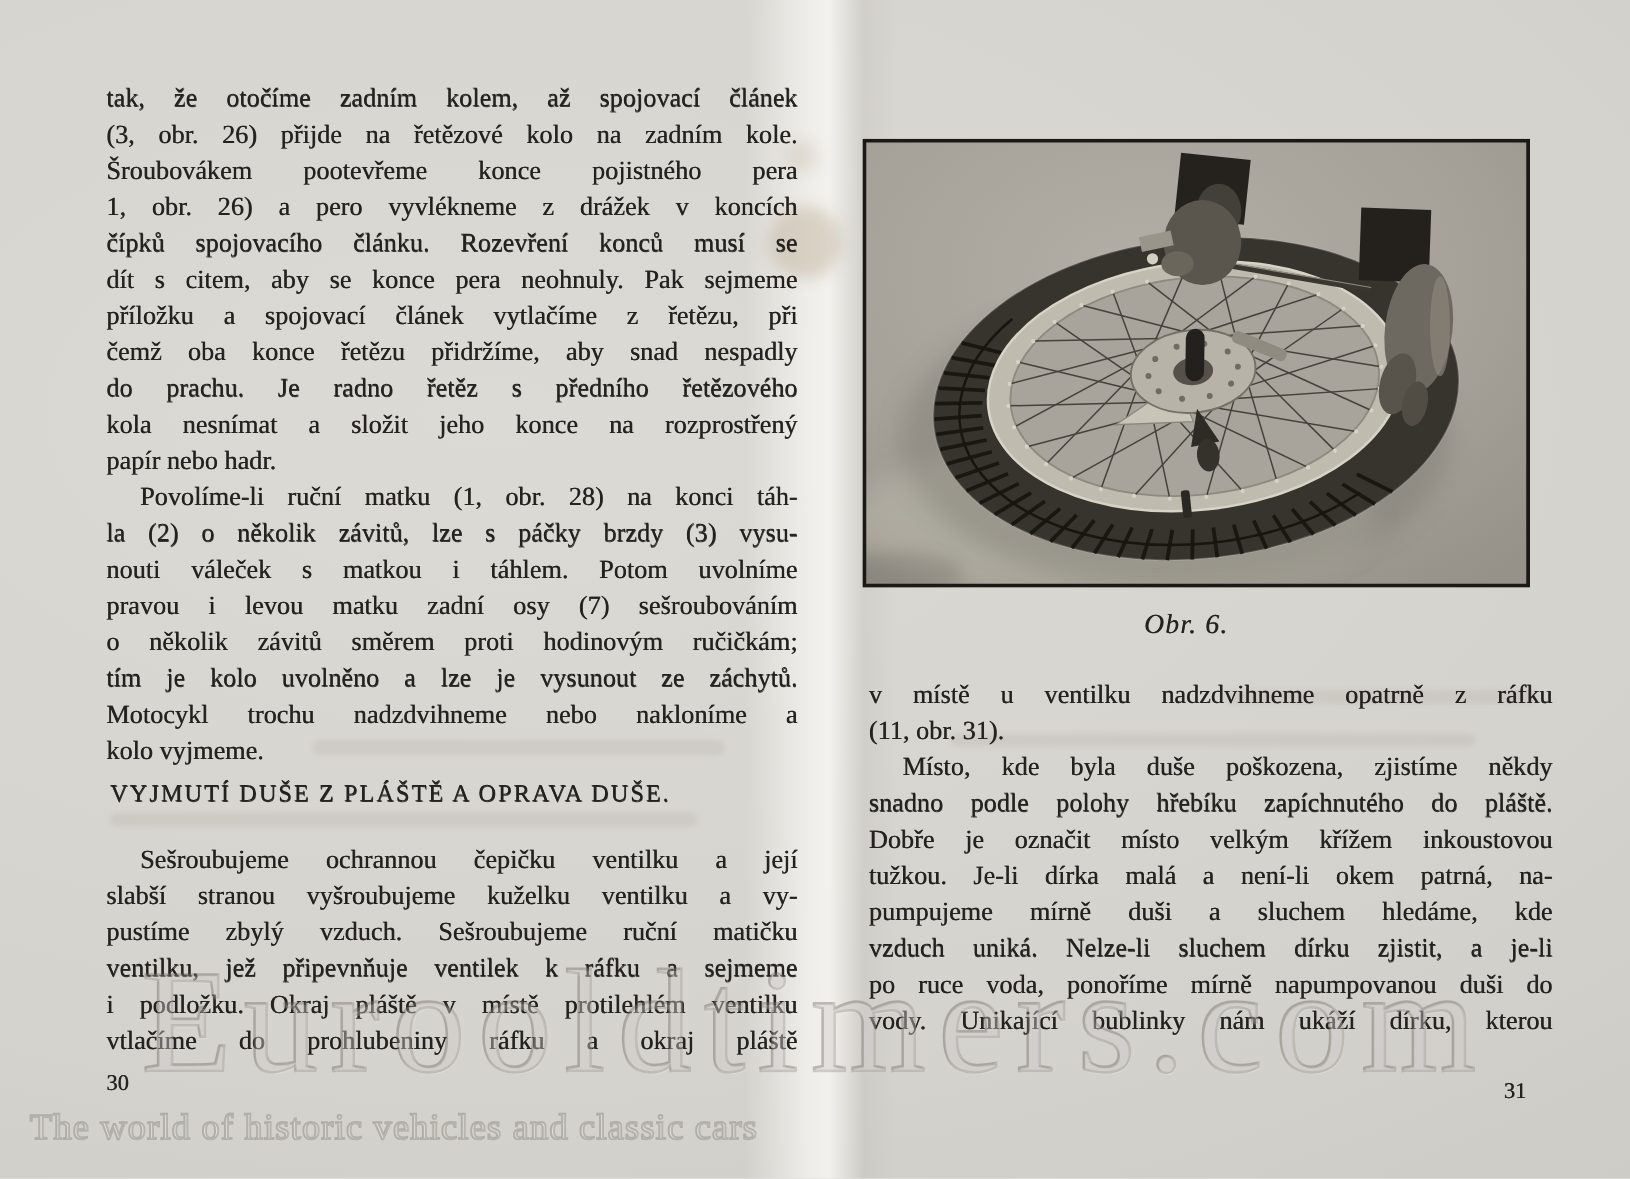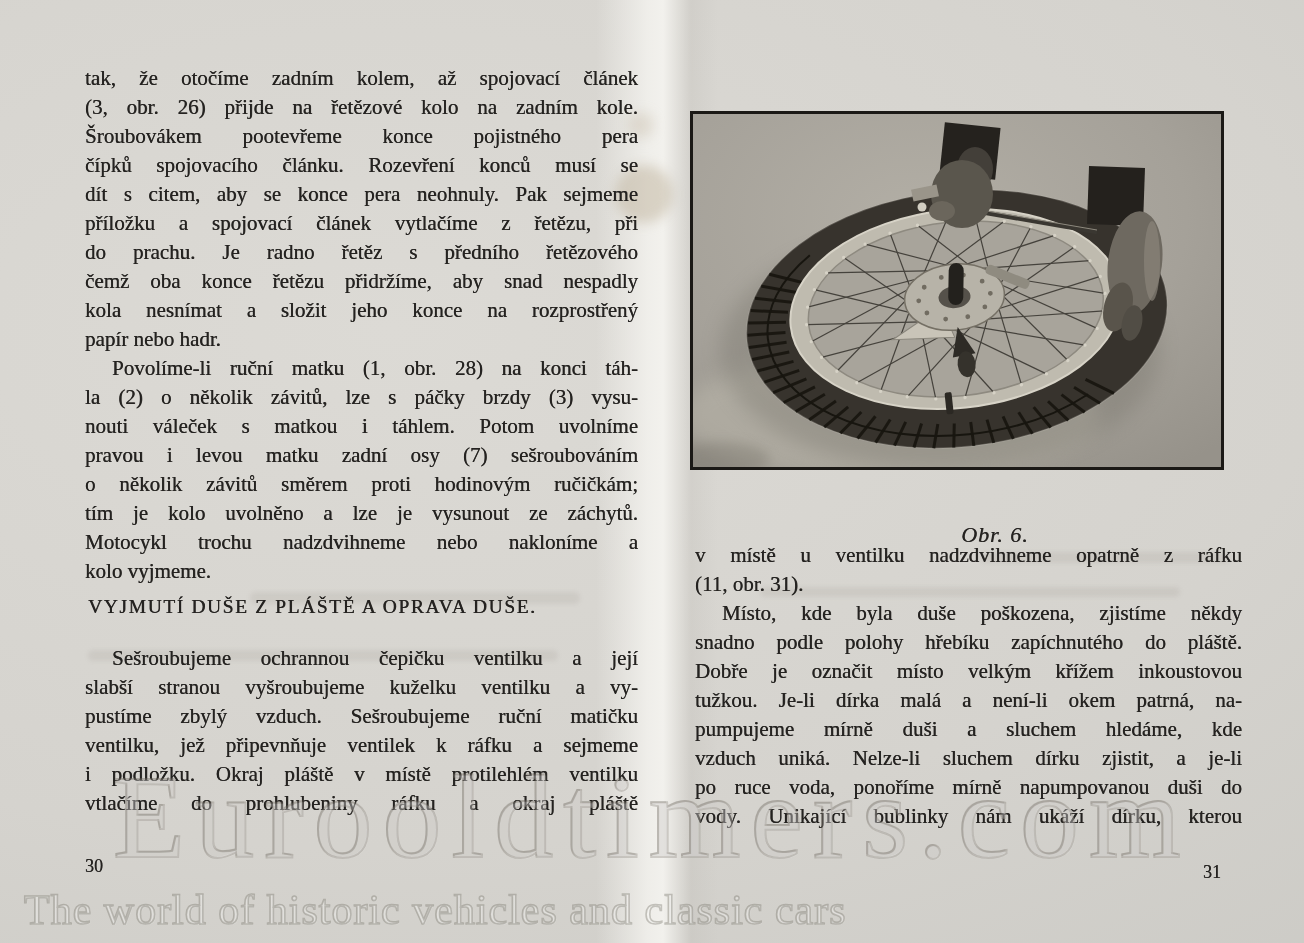--- a/index.html
+++ b/index.html
@@ -32,36 +32,36 @@
     font-size:19.5px;font-weight:400;letter-spacing:1.6px;white-space:nowrap;
     margin:8px 0 24px 3px;line-height:26px;
     text-shadow:0.4px 0.25px 0 rgba(32,30,27,0.9);
   }
   .pagenum{z-index:3;font-size:18px;text-shadow:0.35px 0.2px 0 rgba(32,30,27,0.85);}
   #pagenum-left{left:85px;top:856px;}
   #pagenum-right{left:1190px;top:862px;width:44px;text-align:center;}
 
   
   #figure-frame{left:690px;top:111px;width:534px;height:359px;z-index:3;}
-  #figure-caption{left:728px;top:486px;width:534px;text-align:center;z-index:3;
+  #figure-caption{left:682px;top:486px;width:534px;text-align:center;z-index:3;
     font-style:italic;font-size:22px;letter-spacing:1px;
-    text-shadow:0.3px 0.2px 0 rgba(32,30,27,0.8);margin-top:36px;}
+    text-shadow:0.3px 0.2px 0 rgba(32,30,27,0.8);}
 
   
   .wm{z-index:6;pointer-events:none;font-family:"Liberation Serif","DejaVu Serif",serif;}
   #wm-main{
     left:-8px;top:750px;width:1320px;text-align:center;
     font-size:118px;letter-spacing:10px;font-weight:400;
     color:rgba(255,255,255,0.10);
     -webkit-text-stroke:2px rgba(115,110,100,0.30);
     text-shadow:1px 1px 0 rgba(255,255,255,0.22), -1px -1px 0 rgba(95,90,82,0.18);
   }
   #wm-sub{
     left:24px;top:886px;
-    font-size:42px;letter-spacing:1px;font-weight:400;
+    font-size:29px;letter-spacing:1px;font-weight:400;
     color:rgba(255,255,255,0.14);
     -webkit-text-stroke:1.6px rgba(112,107,97,0.36);
     text-shadow:1px 1px 0 rgba(255,255,255,0.20);
     text-align:center;
   }
 </style>
 </head>
 <body>
 
 <div class="abs" id="gutter"></div>
@@ -71,25 +71,26 @@
 <div class="abs smudge" style="left:88px;top:650px;width:470px;height:11px;"></div>
 <div class="abs smudge" style="left:980px;top:552px;width:250px;height:11px;"></div>
 <div class="abs smudge" style="left:760px;top:587px;width:420px;height:10px;"></div>
 
 <div class="abs textcol" id="left-col">
   <div>
       <div>
         <div class="tline">tak, že otočíme zadním kolem, až spojovací článek</div>
         <div class="tline">(3, obr. 26) přijde na řetězové kolo na zadním kole.</div>
         <div class="tline">Šroubovákem pootevřeme konce pojistného pera</div>
+        <div class="tline">1, obr. 26) a pero vyvlékneme z drážek v koncích</div>
         <div class="tline">čípků spojovacího článku. Rozevření konců musí se</div>
         <div class="tline">dít s citem, aby se konce pera neohnuly. Pak sejmeme</div>
         <div class="tline">příložku a spojovací článek vytlačíme z řetězu, při</div>
+        <div class="tline">čemž oba konce řetězu přidržíme, aby snad nespadly</div>
         <div class="tline">do prachu. Je radno řetěz s předního řetězového</div>
-        <div class="tline">čemž oba konce řetězu přidržíme, aby snad nespadly</div>
         <div class="tline">kola nesnímat a složit jeho konce na rozprostřený</div>
         <div class="tline noj">papír nebo hadr.</div>
       </div>
       <div>
         <div class="tline ind">Povolíme-li ruční matku (1, obr. 28) na konci táh-</div>
         <div class="tline">la (2) o několik závitů, lze s páčky brzdy (3) vysu-</div>
         <div class="tline">nouti váleček s matkou i táhlem. Potom uvolníme</div>
         <div class="tline">pravou i levou matku zadní osy (7) sešroubováním</div>
         <div class="tline">o několik závitů směrem proti hodinovým ručičkám;</div>
         <div class="tline">tím je kolo uvolněno a lze je vysunout ze záchytů.</div>

